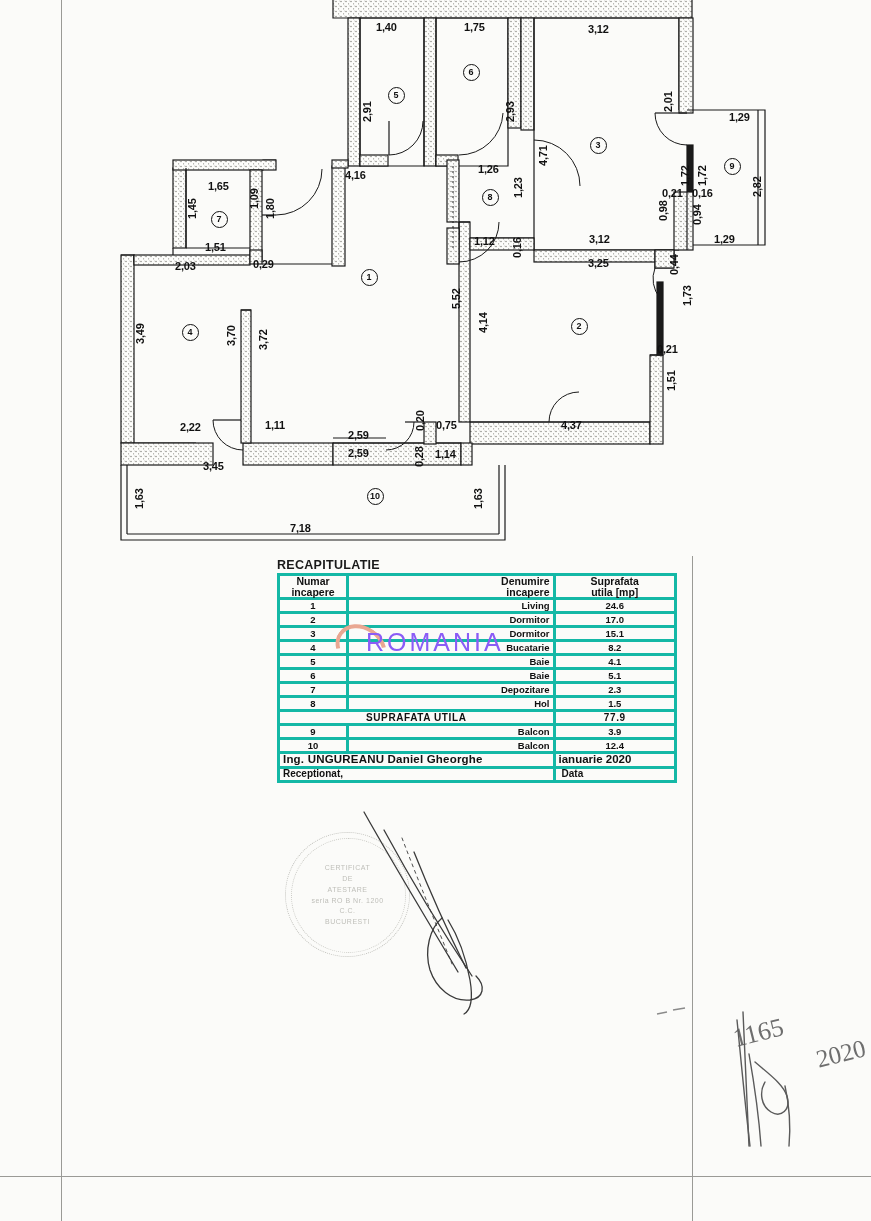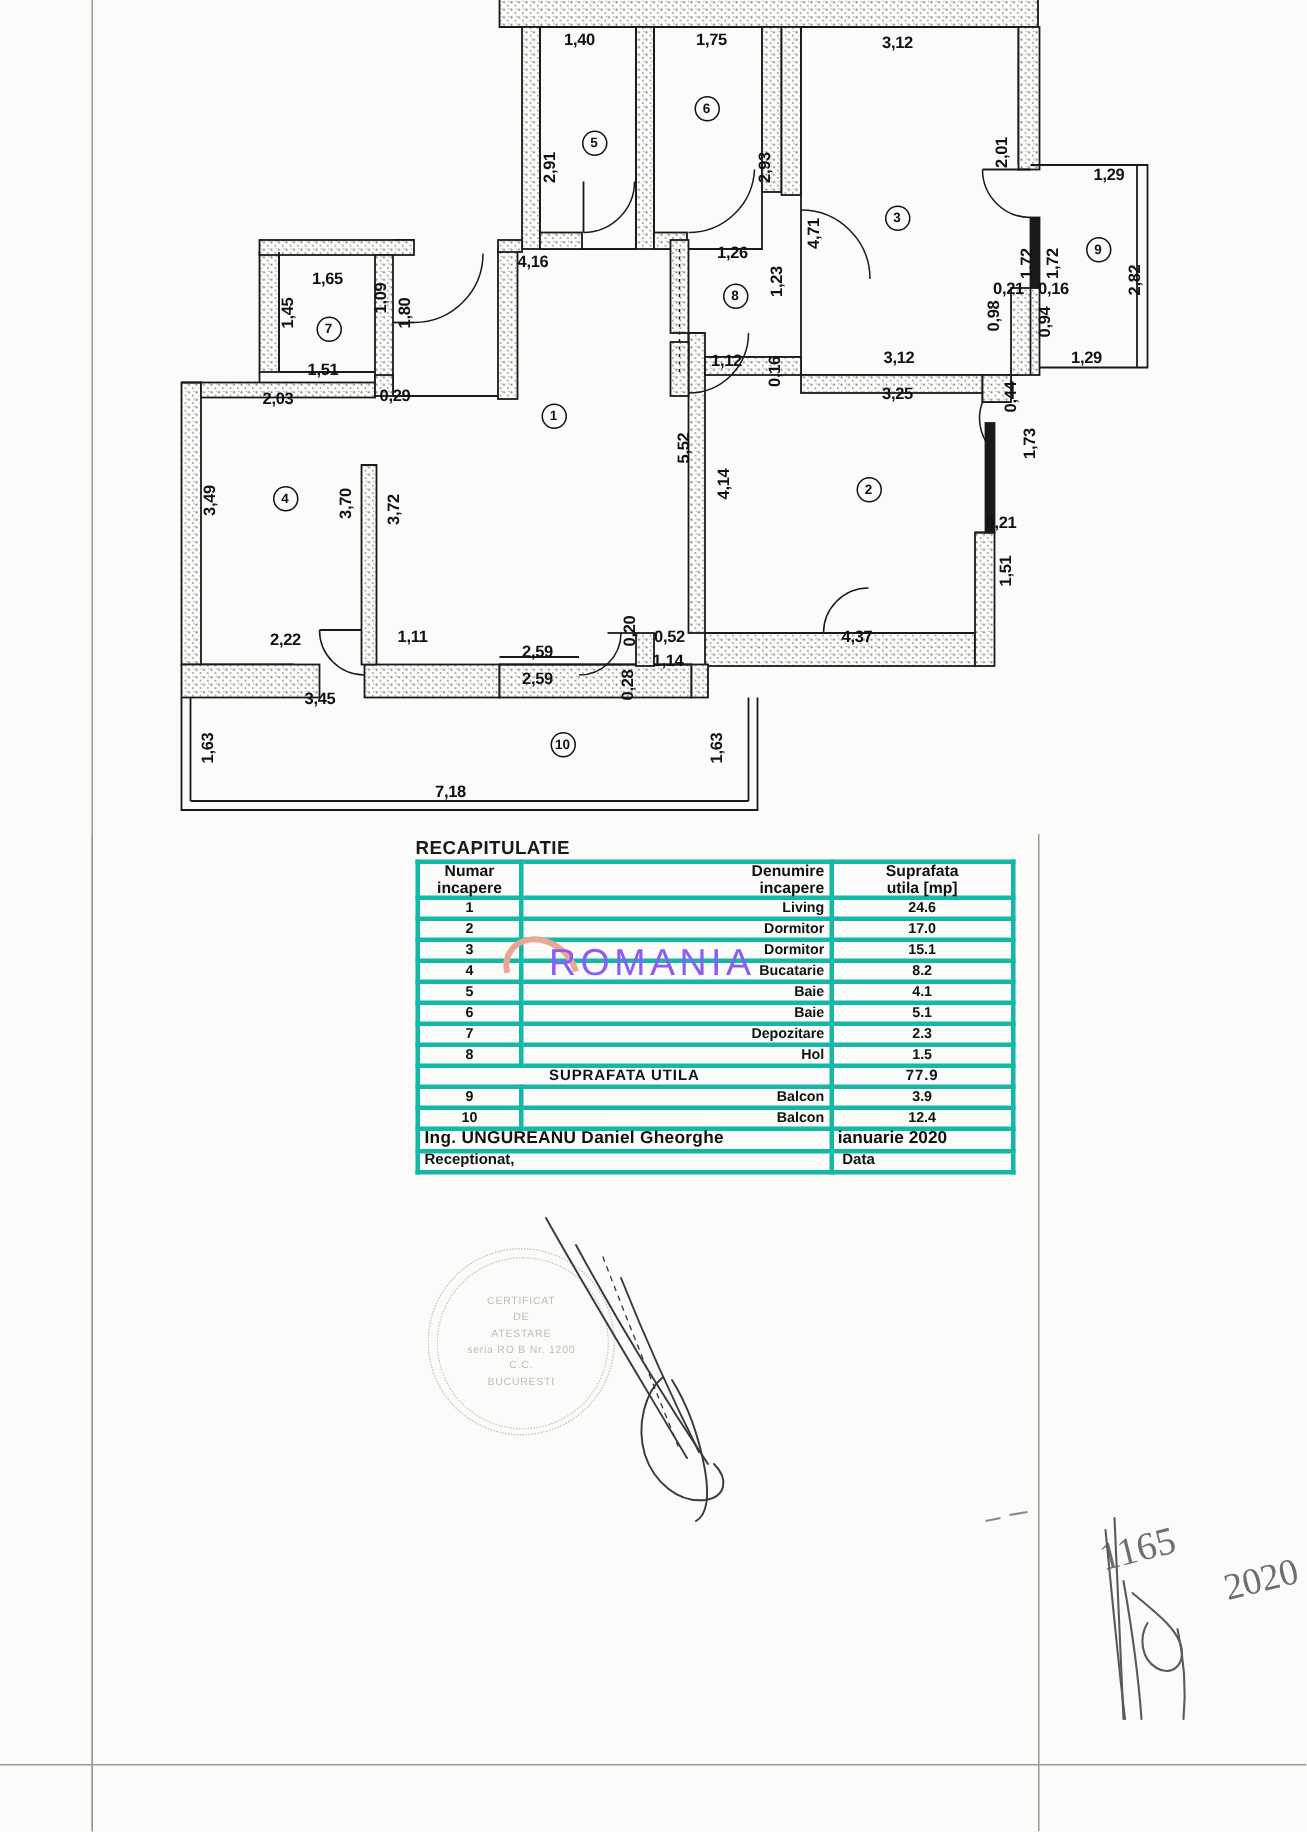--- a/index.html
+++ b/index.html
@@ -298,26 +298,26 @@
       <div class="dim v" style="left: 478px; top: 333px;">4,14</div>
       <div class="dim v" style="left: 682px; top: 306px;">1,73</div>
       <div class="dim v" style="left: 135px; top: 344px;">3,49</div>
       <div class="dim v" style="left: 226px; top: 346px;">3,70</div>
       <div class="dim v" style="left: 258px; top: 350px;">3,72</div>
       <div class="dim" style="left: 657px; top: 344px;">0,21</div>
       <div class="dim v" style="left: 666px; top: 391px;">1,51</div>
       <div class="dim" style="left: 180px; top: 422px;">2,22</div>
       <div class="dim" style="left: 265px; top: 420px;">1,11</div>
       <div class="dim v" style="left: 415px; top: 431px;">0,20</div>
-      <div class="dim" style="left: 436px; top: 420px;">0,52</div>
+      <div class="dim" style="left: 436px; top: 420px;">0,75</div>
       <div class="dim" style="left: 561px; top: 420px;">4,37</div>
       <div class="dim" style="left: 348px; top: 430px;">2,59</div>
       <div class="dim" style="left: 348px; top: 448px;">2,59</div>
       <div class="dim v" style="left: 414px; top: 467px;">0,28</div>
-      <div class="dim" style="left: 435px; top: 436px;">1,14</div>
+      <div class="dim" style="left: 435px; top: 449px;">1,14</div>
       <div class="dim" style="left: 203px; top: 461px;">3,45</div>
       <div class="dim v" style="left: 134px; top: 509px;">1,63</div>
       <div class="dim v" style="left: 473px; top: 509px;">1,63</div>
       <div class="dim" style="left: 290px; top: 523px;">7,18</div>
     </div>
   <div id="room-layer">
       <div class="roomnum" title="Living" style="left: 360.5px; top: 268.5px;">1</div>
       <div class="roomnum" title="Dormitor" style="left: 570.5px; top: 317.5px;">2</div>
       <div class="roomnum" title="Dormitor" style="left: 589.5px; top: 136.5px;">3</div>
       <div class="roomnum" title="Bucatarie" style="left: 181.5px; top: 323.5px;">4</div>

